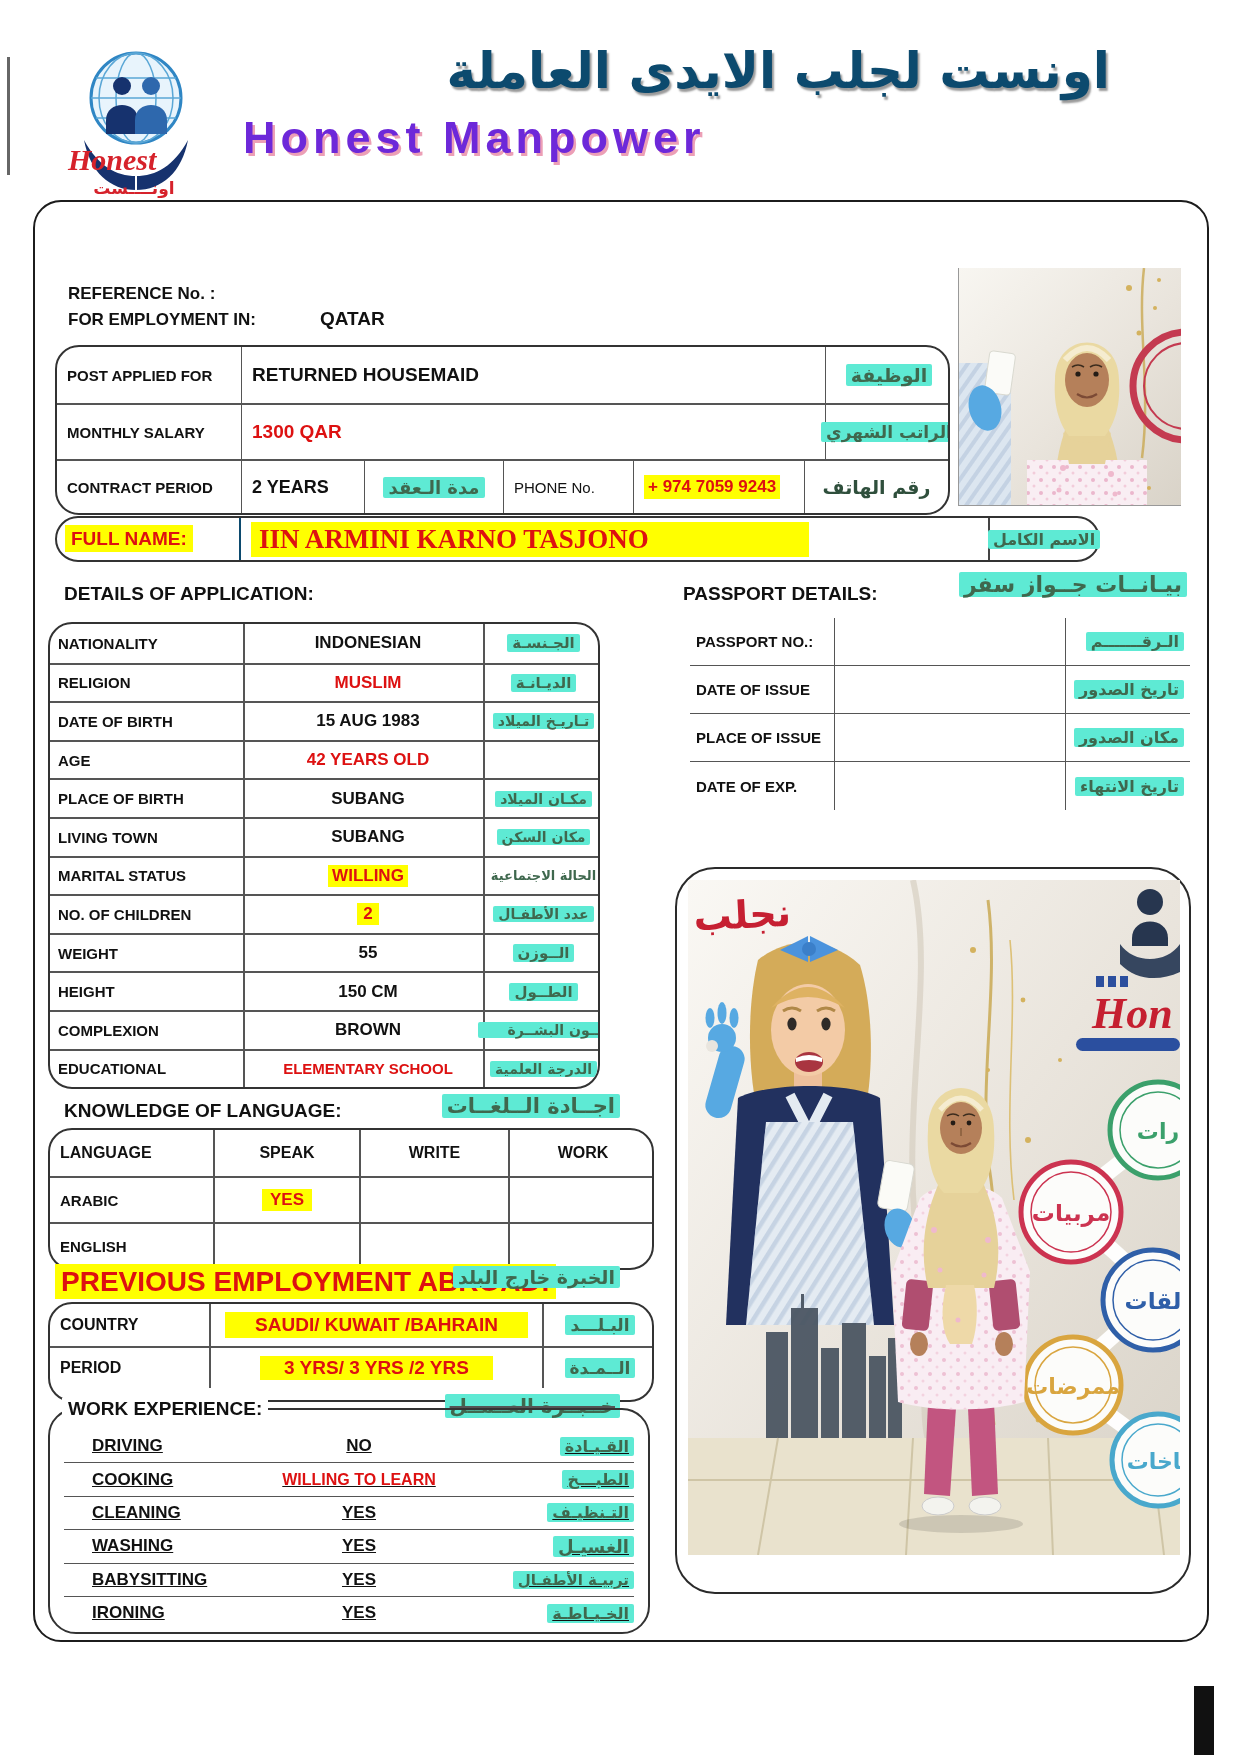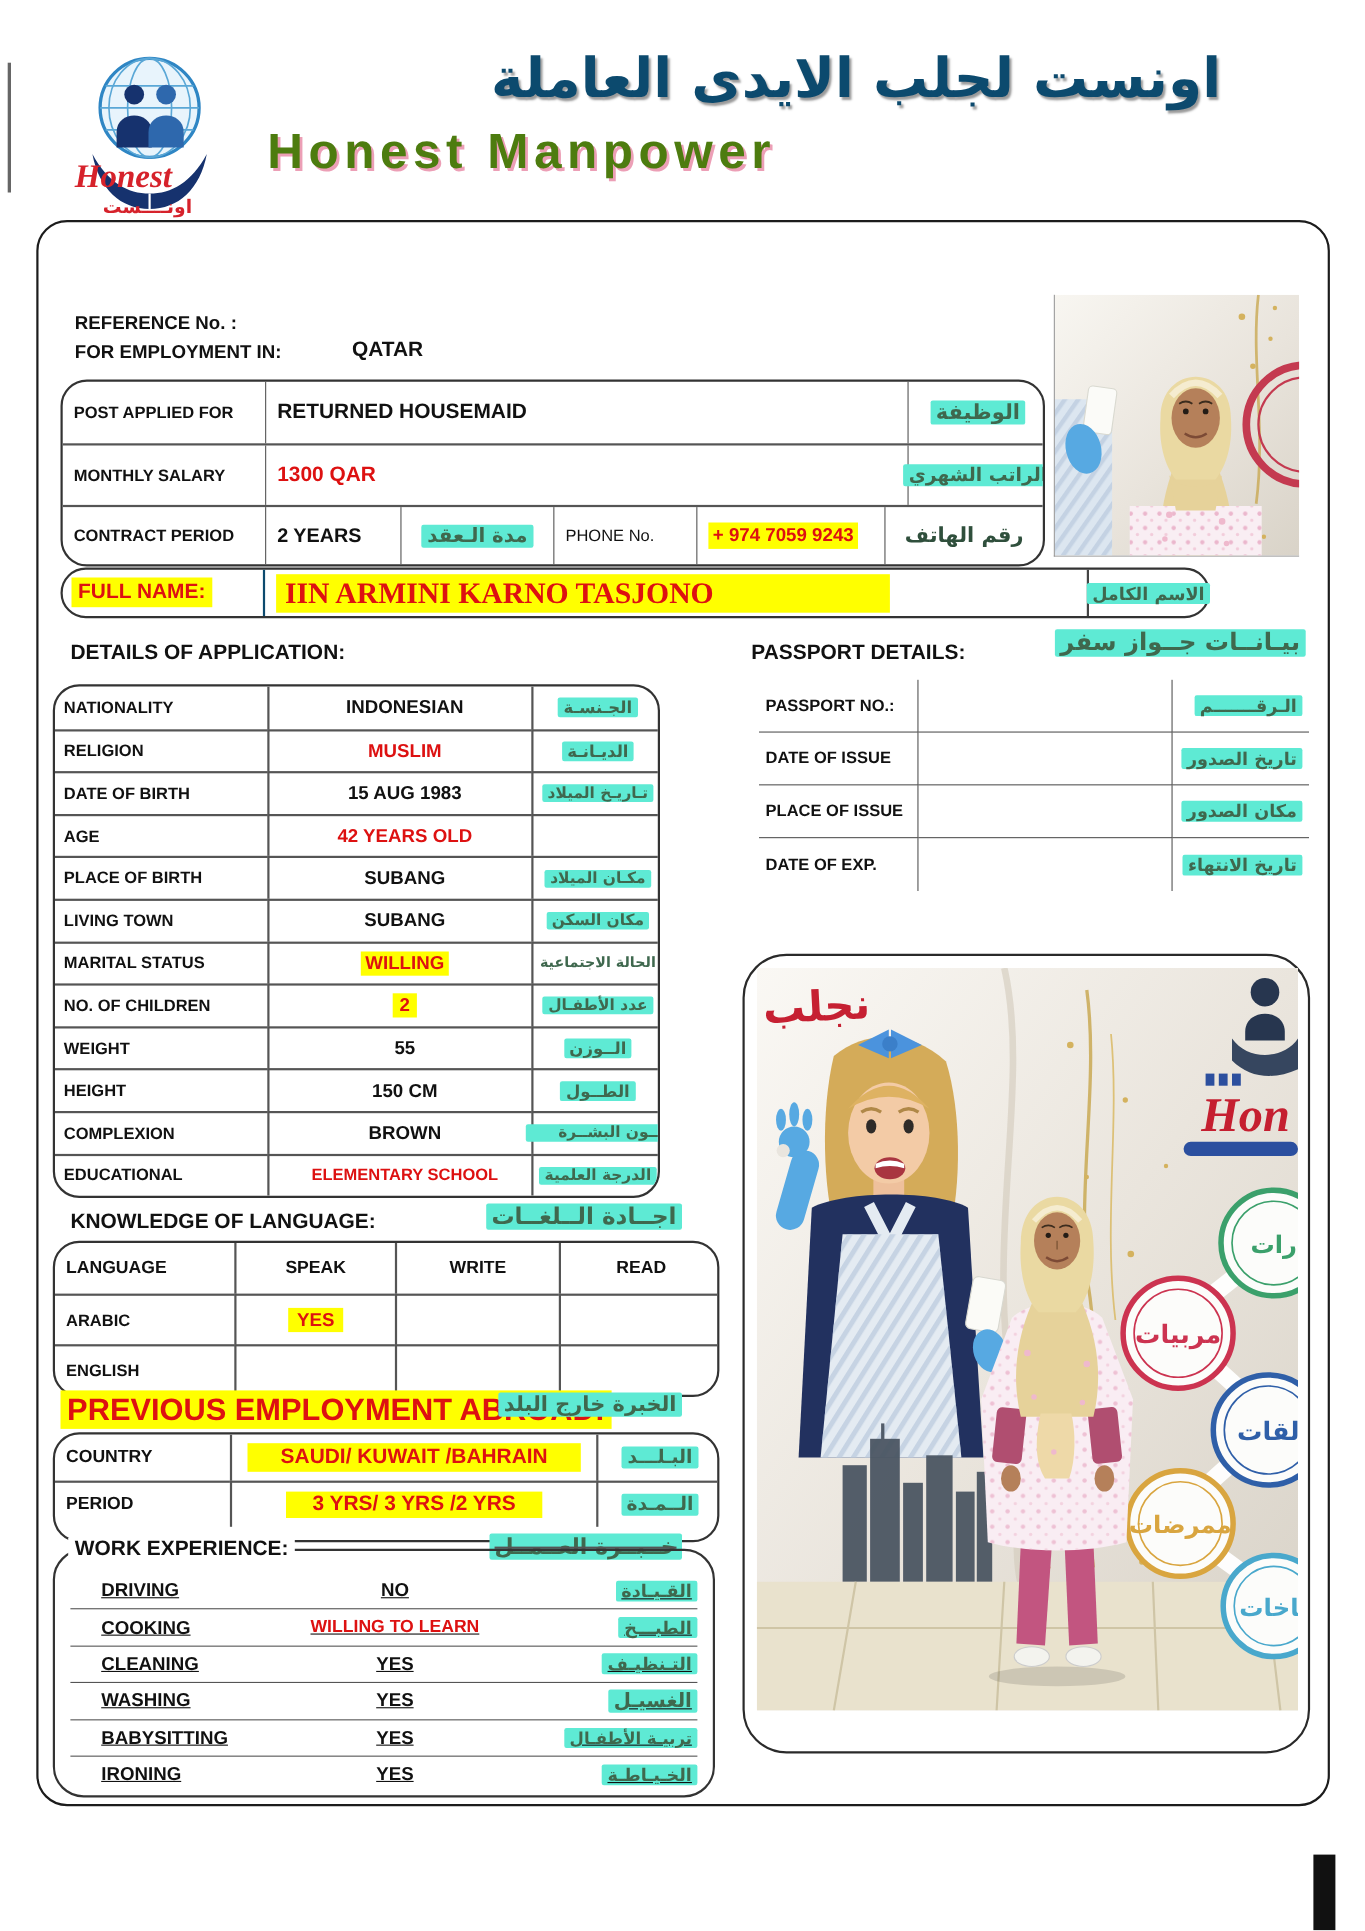--- a/index.html
+++ b/index.html
@@ -73,21 +73,21 @@
     <circle cx="93" cy="38" r="9" fill="#2e68ad"></circle>
     <path d="M77,72 C77,52 109,52 109,72 L109,86 L77,86 Z" fill="#2e68ad"></path>
     <path d="M26,92 C40,118 58,128 78,128 C98,128 116,118 130,92 C124,124 104,142 78,142 C52,142 32,124 26,92 Z" fill="#16326e"></path>
     <line x1="78" y1="128" x2="78" y2="142" stroke="#ffffff" stroke-width="2"></line>
     <text x="10" y="122" font-family="Liberation Serif, DejaVu Serif, serif" font-style="italic" font-weight="bold" font-size="30" fill="#d6222b">Honest</text>
     <text x="76" y="146" text-anchor="middle" font-family="DejaVu Sans, sans-serif" font-weight="bold" font-size="17" fill="#d6222b" direction="rtl">اونــــست</text>
   </svg>
 
   <div class="abs ar" style="left:400px;top:42px;width:710px;text-align:right;font-size:50px;color:#0c4a6e;text-shadow:2px 3px 2px #9a9a9a;">اونست لجلب الايدى العاملة</div>
 
-  <div class="abs b" style="left:243px;top:112px;font-size:45px;letter-spacing:5px;color:#4d7c0f;text-shadow:2.5px 2.5px 0 #ec9fb6;">Honest Manpower</div>
+  <div class="abs b" style="left:243px;top:112px;font-size:45px;letter-spacing:5px;color:#6d28d9;text-shadow:2.5px 2.5px 0 #ec9fb6;">Honest Manpower</div>
 
   <div class="abs" id="frame"></div>
 
   <div class="abs b" style="left:68px;top:284px;font-size:17px;">REFERENCE No. :</div>
   <div class="abs b" style="left:68px;top:310px;font-size:17px;">FOR EMPLOYMENT IN:</div>
   <div class="abs b" style="left:320px;top:308px;font-size:19px;">QATAR</div>
 
   <svg class="abs" style="left:958px;top:268px;border-left:1.5px solid #999;border-bottom:1.5px solid #999;" width="222" height="237" viewBox="0 0 222 237">
     <defs>
       <linearGradient id="marb1" x1="0" y1="0" x2="1" y2="1">
@@ -293,21 +293,21 @@
 
   <div class="abs title" style="left:64px;top:1100px;">KNOWLEDGE OF LANGUAGE:</div>
   <div class="abs" style="left:444px;top:1094px;width:176px;display:flex;justify-content:flex-end;">
     <span class="ar chip" style="font-size:21px;">اجــادة الــلغــات</span>
   </div>
 
   <div class="abs tbl lgrid" style="left:48px;top:1128px;width:606px;">
     <div class="lbl" style="font-size:16px;">LANGUAGE</div>
     <div class="lc lbl" style="font-size:16px;">SPEAK</div>
     <div class="lc lbl" style="font-size:16px;">WRITE</div>
-    <div class="lc lbl" style="font-size:16px;">READ</div>
+    <div class="lc lbl" style="font-size:16px;">WORK</div>
 
     <div class="rsep lbl">ARABIC</div>
     <div class="lc rsep">
         <span class="b red hl" style="font-size:17px;padding:1px 8px;">YES</span>
       </div>
     <div class="lc rsep"></div>
     <div class="lc rsep"></div>
 
     <div class="rsep lbl">ENGLISH</div>
     <div class="lc rsep"></div>

